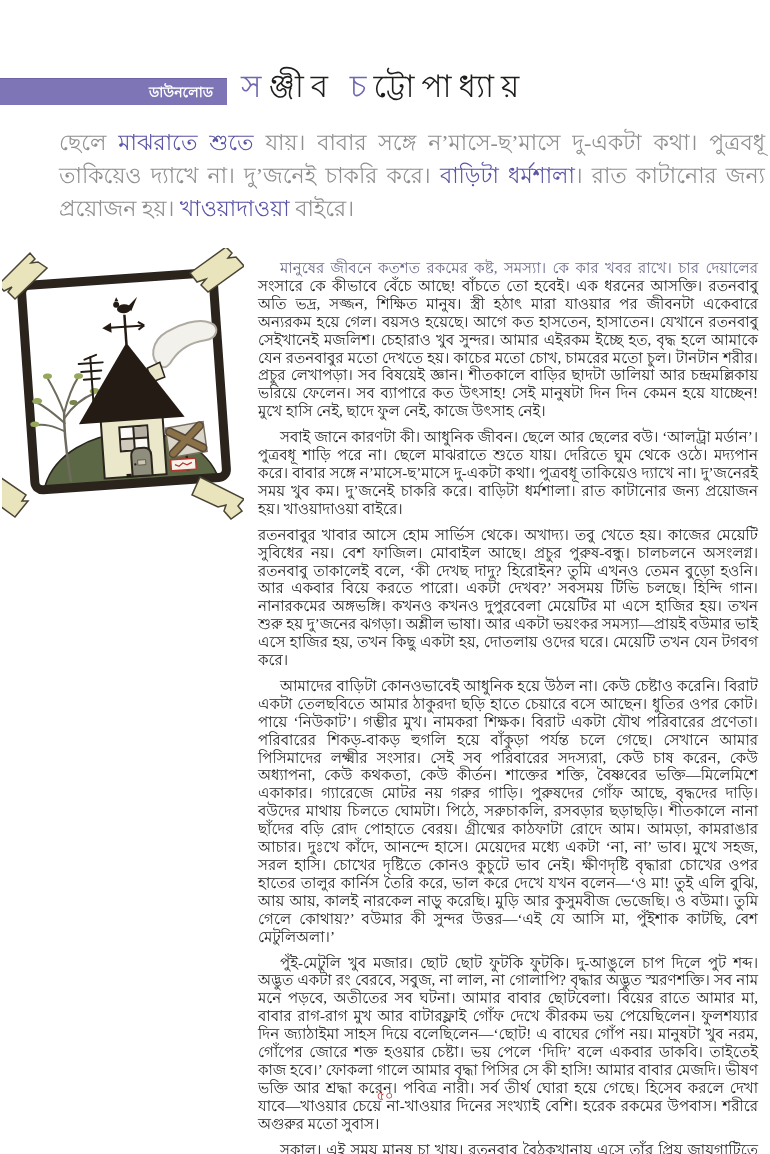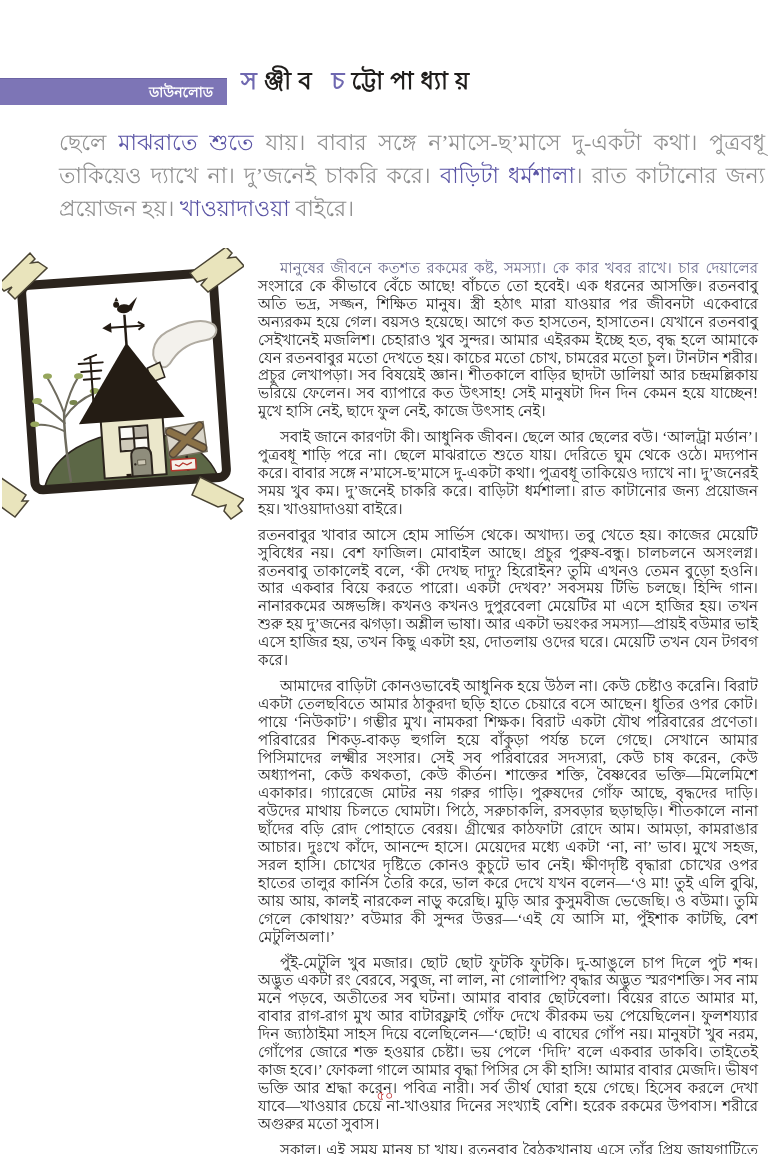--- a/index.html
+++ b/index.html
@@ -27,22 +27,22 @@
     line-height: 26px;
     font-size: 14px;
     font-weight: bold;
     color: #ffffff;
     font-family: "Liberation Sans", sans-serif;
   }
   .author {
     position: absolute;
     left: 241px; top: 62px;
     margin: 0;
-    font-size: 24px;
-    font-weight: 700;
+    font-size: 31px;
+    font-weight: 400;
     letter-spacing: 7px;
     color: #1f1d1b;
     white-space: nowrap;
   }
   .author .accent { color: #6f68b0; }
 
   
   .lede {
     position: absolute;
     left: 59px; top: 126px;

